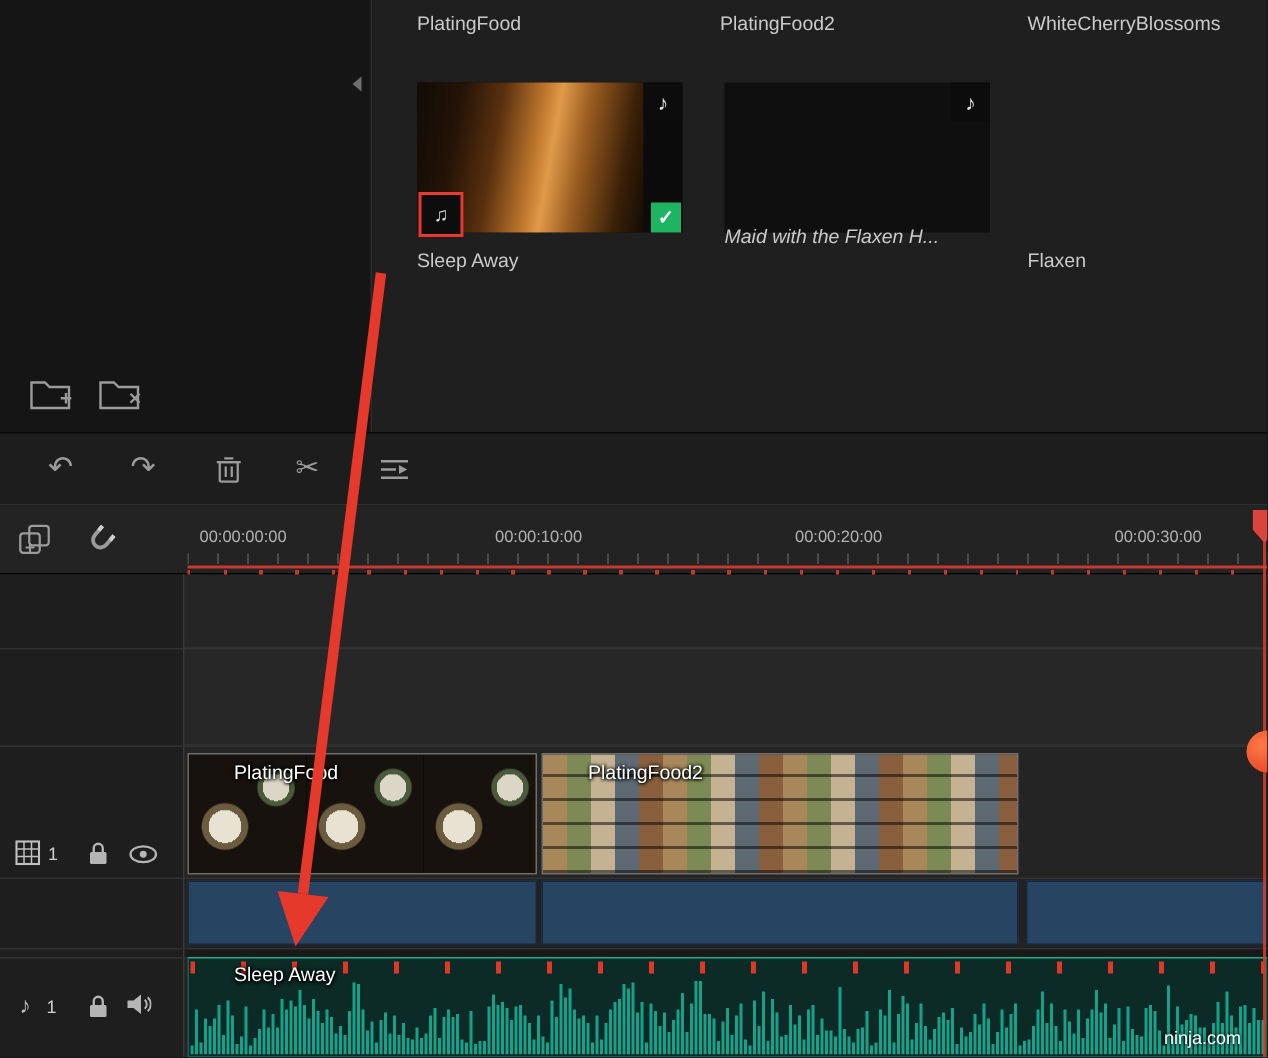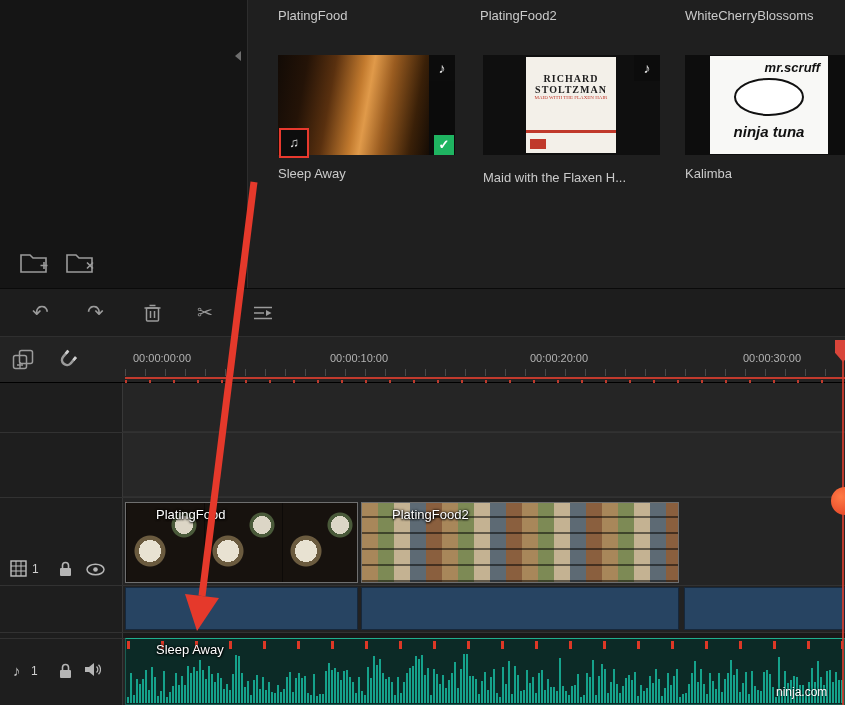--- a/index.html
+++ b/index.html
@@ -103,43 +103,27 @@
   <div class="mlabel" style="left:685px;top:8px;">WhiteCherryBlossoms</div>
 
   <div class="thumb" style="left:278px;width:177px;">
     <div style="position:absolute;left:0;top:0;width:151px;height:100px;background:linear-gradient(100deg,#120b06 0%,#241307 18%,#59300f 35%,#c27a2e 52%,#e09a4a 58%,#9a5c20 70%,#3a2008 88%,#150c05 100%);"></div>
     <div class="note-badge">♪</div>
     <div class="albumart-btn">♫</div>
     <div class="check-badge">✓</div>
   </div>
 
   <div class="thumb" style="left:483px;width:177px;background:#0f0f0f;">
-    <div class="album-card" style="left:43px;top:2px;width:90px;height:96px;">
-      <div class="serifline" style="margin-top:16px;font-size:10px;font-weight:bold;">RICHARD</div>
-      <div class="serifline" style="font-size:10px;font-weight:bold;">STOLTZMAN</div>
-      <div class="serifline" style="font-size:5px;color:#c0392b;letter-spacing:0;">MAID WITH THE FLAXEN HAIR</div>
-      <div style="position:absolute;left:4px;bottom:4px;width:16px;height:10px;background:#c0392b;"></div>
-      <div style="position:absolute;left:0;bottom:20px;width:90px;height:3px;background:#c0392b;"></div>
-    </div>
     <div class="note-badge">♪</div>
   </div>
 
-  <div class="thumb" style="left:685px;width:160px;background:#0d0d0d;">
-    <div class="album-card" style="left:25px;top:1px;width:118px;height:98px;background:#f8f8f6;">
-      <div style="text-align:right;padding:4px 8px 0 0;font-size:13px;font-style:italic;font-weight:bold;color:#111;">mr.scruff</div>
-      <svg width="118" height="44" viewBox="0 0 118 44">
-        <ellipse cx="59" cy="22" rx="34" ry="18" fill="#fff" stroke="#111" stroke-width="2"></ellipse>
-      </svg>
-      <div style="text-align:center;font-size:15px;font-style:italic;font-weight:bold;color:#111;">ninja tuna</div>
-    </div>
-  </div>
 
   <div class="mlabel" style="left:278px;top:166px;">Sleep Away</div>
-  <div class="mlabel" style="left:483px;top:170px;">Maid with the Flaxen H...</div>
-  <div class="mlabel" style="left:685px;top:166px;">Kalimba</div>
+  <div class="mlabel" style="left:483px;top:150px;font-style:italic;">Maid with the Flaxen H...</div>
+  <div class="mlabel" style="left:685px;top:166px;">Flaxen</div>
 
   <div class="abs toolbar"></div>
   <div class="tbico" style="left:32px;top:302px;">↶</div>
   <div class="tbico" style="left:87px;top:302px;">↷</div>
   <svg style="position:absolute;left:144px;top:303px;" width="17" height="20" viewBox="0 0 17 20">
     <rect x="2.5" y="5" width="12" height="13" rx="1" fill="none" stroke="#9b9b9b" stroke-width="1.5"></rect>
     <path d="M0.5 5 h16 M5.5 2.5 h6 M6.5 8 v7 M10.5 8 v7" stroke="#9b9b9b" stroke-width="1.5" fill="none"></path>
   </svg>
   <div class="tbico" style="left:197px;top:303px;font-size:19px;">✂</div>
   <svg style="position:absolute;left:252px;top:305px;" width="22" height="16" viewBox="0 0 22 16">

